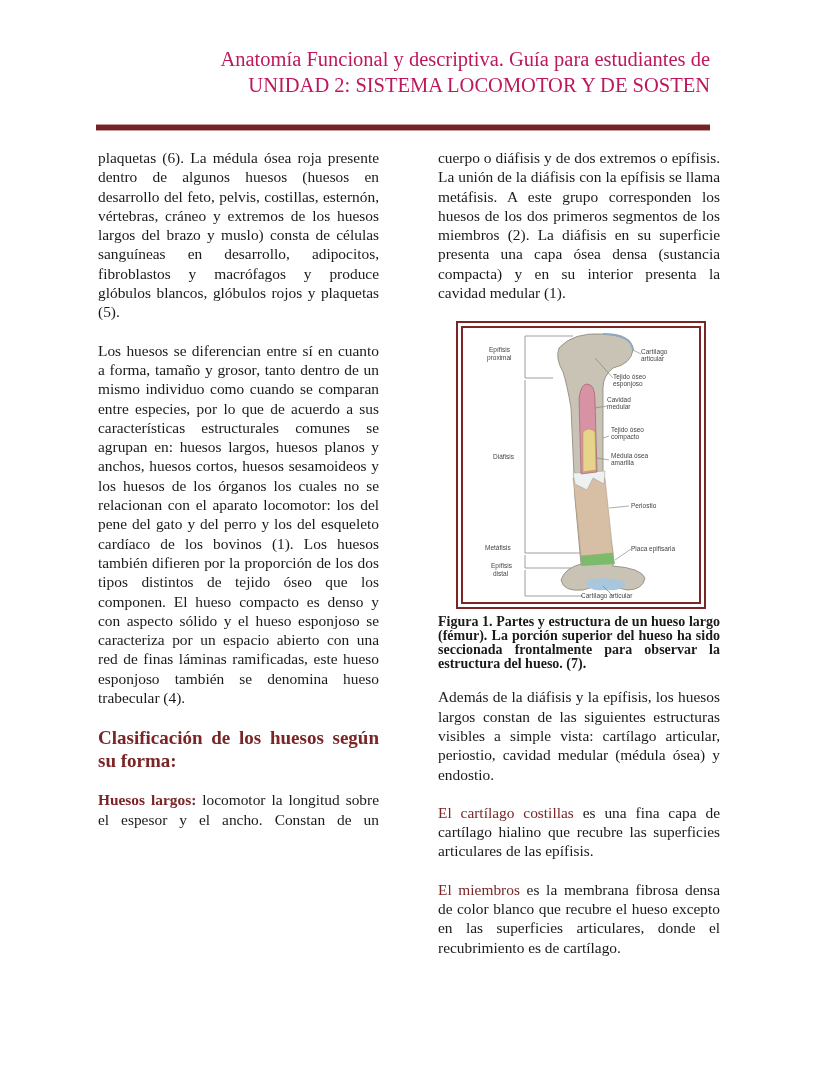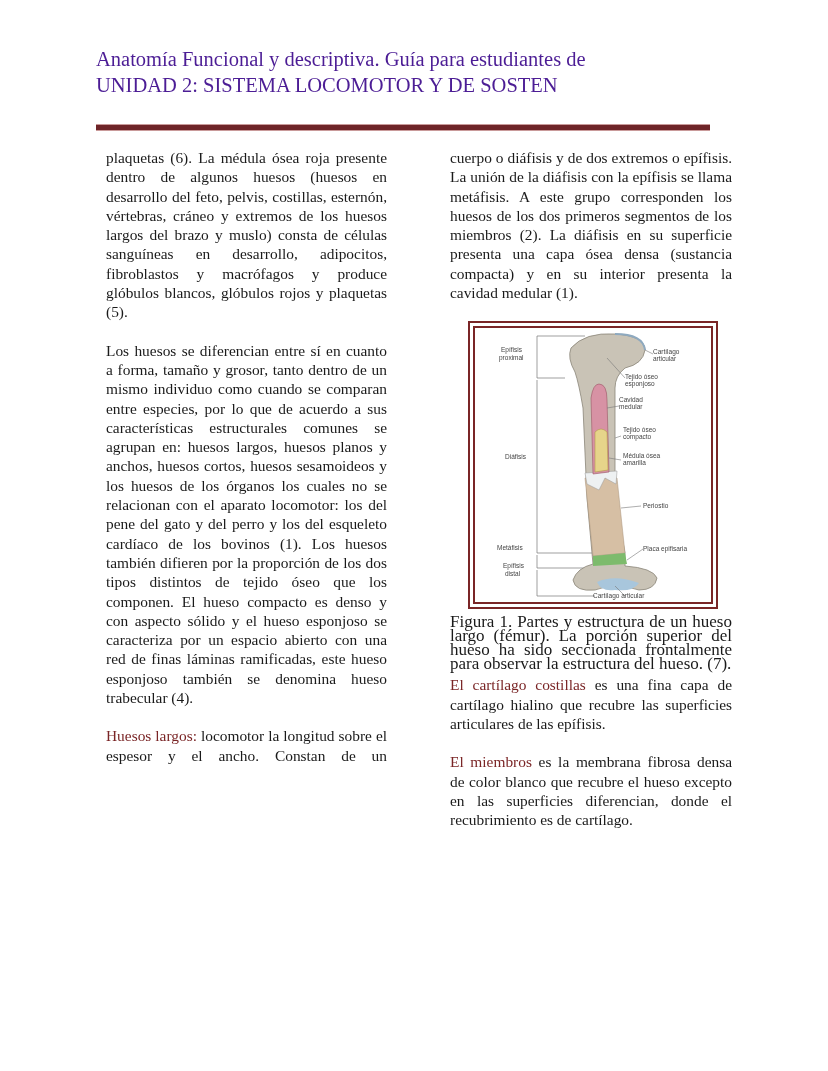--- a/index.html
+++ b/index.html
@@ -1,51 +1,52 @@
 <!DOCTYPE html>
 <html><head>
 <meta charset="utf-8">
 <style>
   html, body { margin: 0; padding: 0; background: #ffffff; }
   body { width: 828px; height: 1071px; position: relative; overflow: hidden;
          font-family: "Liberation Serif", "DejaVu Serif", serif; color: #1a1a1a; }
-  .header { position: absolute; left: 96px; top: 46px; width: 614px; text-align: left;
-            color: #4c1d95; font-size: 20.5px; line-height: 26px; }
+  .header { position: absolute; left: 96px; top: 46px; width: 614px; text-align: right;
+            color: #be185d; font-size: 20.5px; line-height: 26px; }
   .header div { white-space: nowrap; }
   .rule { position: absolute; left: 96px; top: 124px; width: 614px; height: 5px;
           background: #6e2428; border-top: 1px solid #c99a9a; border-bottom: 1px solid #c99a9a; }
   .col { position: absolute; font-size: 15.4px; line-height: 19.3px; text-align: justify; }
-  .col-left { left: 98px; top: 148px; width: 281px; margin-left: 8px; }
-  .col-right { left: 450px; top: 148px; width: 282px; }
+  .col-left { left: 98px; top: 148px; width: 281px; }
+  .col-right { left: 438px; top: 148px; width: 282px; }
   .col p { margin: 0 0 19px 0; }
   .just-last { text-align-last: justify; }
   .accent { color: #7a2526; }
   .section-title { color: #7a2526; font-weight: bold; font-size: 19px; line-height: 23px;
                    margin: 10px 0 18px 0; text-align: justify; text-align-last: left; }
-  .bold-accent { color: #7a2526; font-weight: normal; }
+  .bold-accent { color: #7a2526; font-weight: bold; }
   .figure { position: relative; width: 242px; height: 280px; margin: 18px 0 6px 18px;
             border: 2px solid #7a2526; padding: 2px; background: #fff; }
   .figure-inner { position: absolute; inset: 3px; border: 2px solid #7a2526; background: #fff; }
   .figure svg { position: absolute; left: 0; top: 0; }
-  .caption { font-weight: normal; font-size: 17px; line-height: 14px; margin: 6px 0 4px 0;
+  .caption { font-weight: bold; font-size: 14px; line-height: 14px; margin: 6px 0 16px 0;
              text-align: justify; }
   .flabel { font-family: "Liberation Sans", "DejaVu Sans", sans-serif; font-size: 6.5px; fill: #444; }
 </style>
 </head>
 <body>
 
 <div class="header">
   <div>Anatomía Funcional y descriptiva. Guía para estudiantes de</div>
   <div>UNIDAD 2: SISTEMA LOCOMOTOR Y DE SOSTEN</div>
 </div>
 <div class="rule"></div>
 
 <div class="col col-left">
   <p>plaquetas (6). La médula ósea roja presente dentro de algunos huesos (huesos en desarrollo del feto, pelvis, costillas, esternón, vértebras, cráneo y extremos de los huesos largos del brazo y muslo) consta de células sanguíneas en desarrollo, adipocitos, fibroblastos y macrófagos y produce glóbulos blancos, glóbulos rojos y plaquetas (5).</p>
   <p>Los huesos se diferencian entre sí en cuanto a forma, tamaño y grosor, tanto dentro de un mismo individuo como cuando se comparan entre especies, por lo que de acuerdo a sus características estructurales comunes se agrupan en: huesos largos, huesos planos y anchos, huesos cortos, huesos sesamoideos y los huesos de los órganos los cuales no se relacionan con el aparato locomotor: los del pene del gato y del perro y los del esqueleto cardíaco de los bovinos (1). Los huesos también difieren por la proporción de los dos tipos distintos de tejido óseo que los componen. El hueso compacto es denso y con aspecto sólido y el hueso esponjoso se caracteriza por un espacio abierto con una red de finas láminas ramificadas, este hueso esponjoso también se denomina hueso trabecular (4).</p>
+  <div class="section-title">Clasificación de los huesos según su forma:</div>
   <p class="just-last"><span class="bold-accent">Huesos largos:</span><span> locomotor la longitud sobre el espesor y el ancho. Constan de un</span></p>
 </div>
 
 <div class="col col-right">
   <p>cuerpo o diáfisis y de dos extremos o epífisis. La unión de la diáfisis con la epífisis se llama metáfisis. A este grupo corresponden los huesos de los dos primeros segmentos de los miembros (2). La diáfisis en su superficie presenta una capa ósea densa (sustancia compacta) y en su interior presenta la cavidad medular (1).</p>
 
   <div class="figure">
     <div class="figure-inner">
       <svg width="234" height="272" viewBox="0 0 234 272">
 
@@ -101,15 +102,16 @@
         <text class="flabel" x="148" y="130">Médula ósea</text>
         <text class="flabel" x="148" y="137">amarilla</text>
         <text class="flabel" x="168" y="180">Periostio</text>
         <text class="flabel" x="168" y="223">Placa epifisaria</text>
         <text class="flabel" x="118" y="270">Cartílago articular</text>
       </svg>
     </div>
   </div>
   <div class="caption">Figura 1. Partes y estructura de un hueso largo (fémur). La porción superior del hueso ha sido seccionada frontalmente para observar la estructura del hueso. (7).</div>
 
+  <p>Además de la diáfisis y la epífisis, los huesos largos constan de las siguientes estructuras visibles a simple vista: cartílago articular, periostio, cavidad medular (médula ósea) y endostio.</p>
   <p><span class="accent">El cartílago costillas</span><span> es una fina capa de cartílago hialino que recubre las superficies articulares de las epífisis.</span></p>
-  <p><span class="accent">El miembros</span><span> es la membrana fibrosa densa de color blanco que recubre el hueso excepto en las superficies diferencian, donde el recubrimiento es de cartílago.</span></p>
+  <p><span class="accent">El miembros</span><span> es la membrana fibrosa densa de color blanco que recubre el hueso excepto en las superficies articulares, donde el recubrimiento es de cartílago.</span></p>
 </div>
 
 </body></html>

